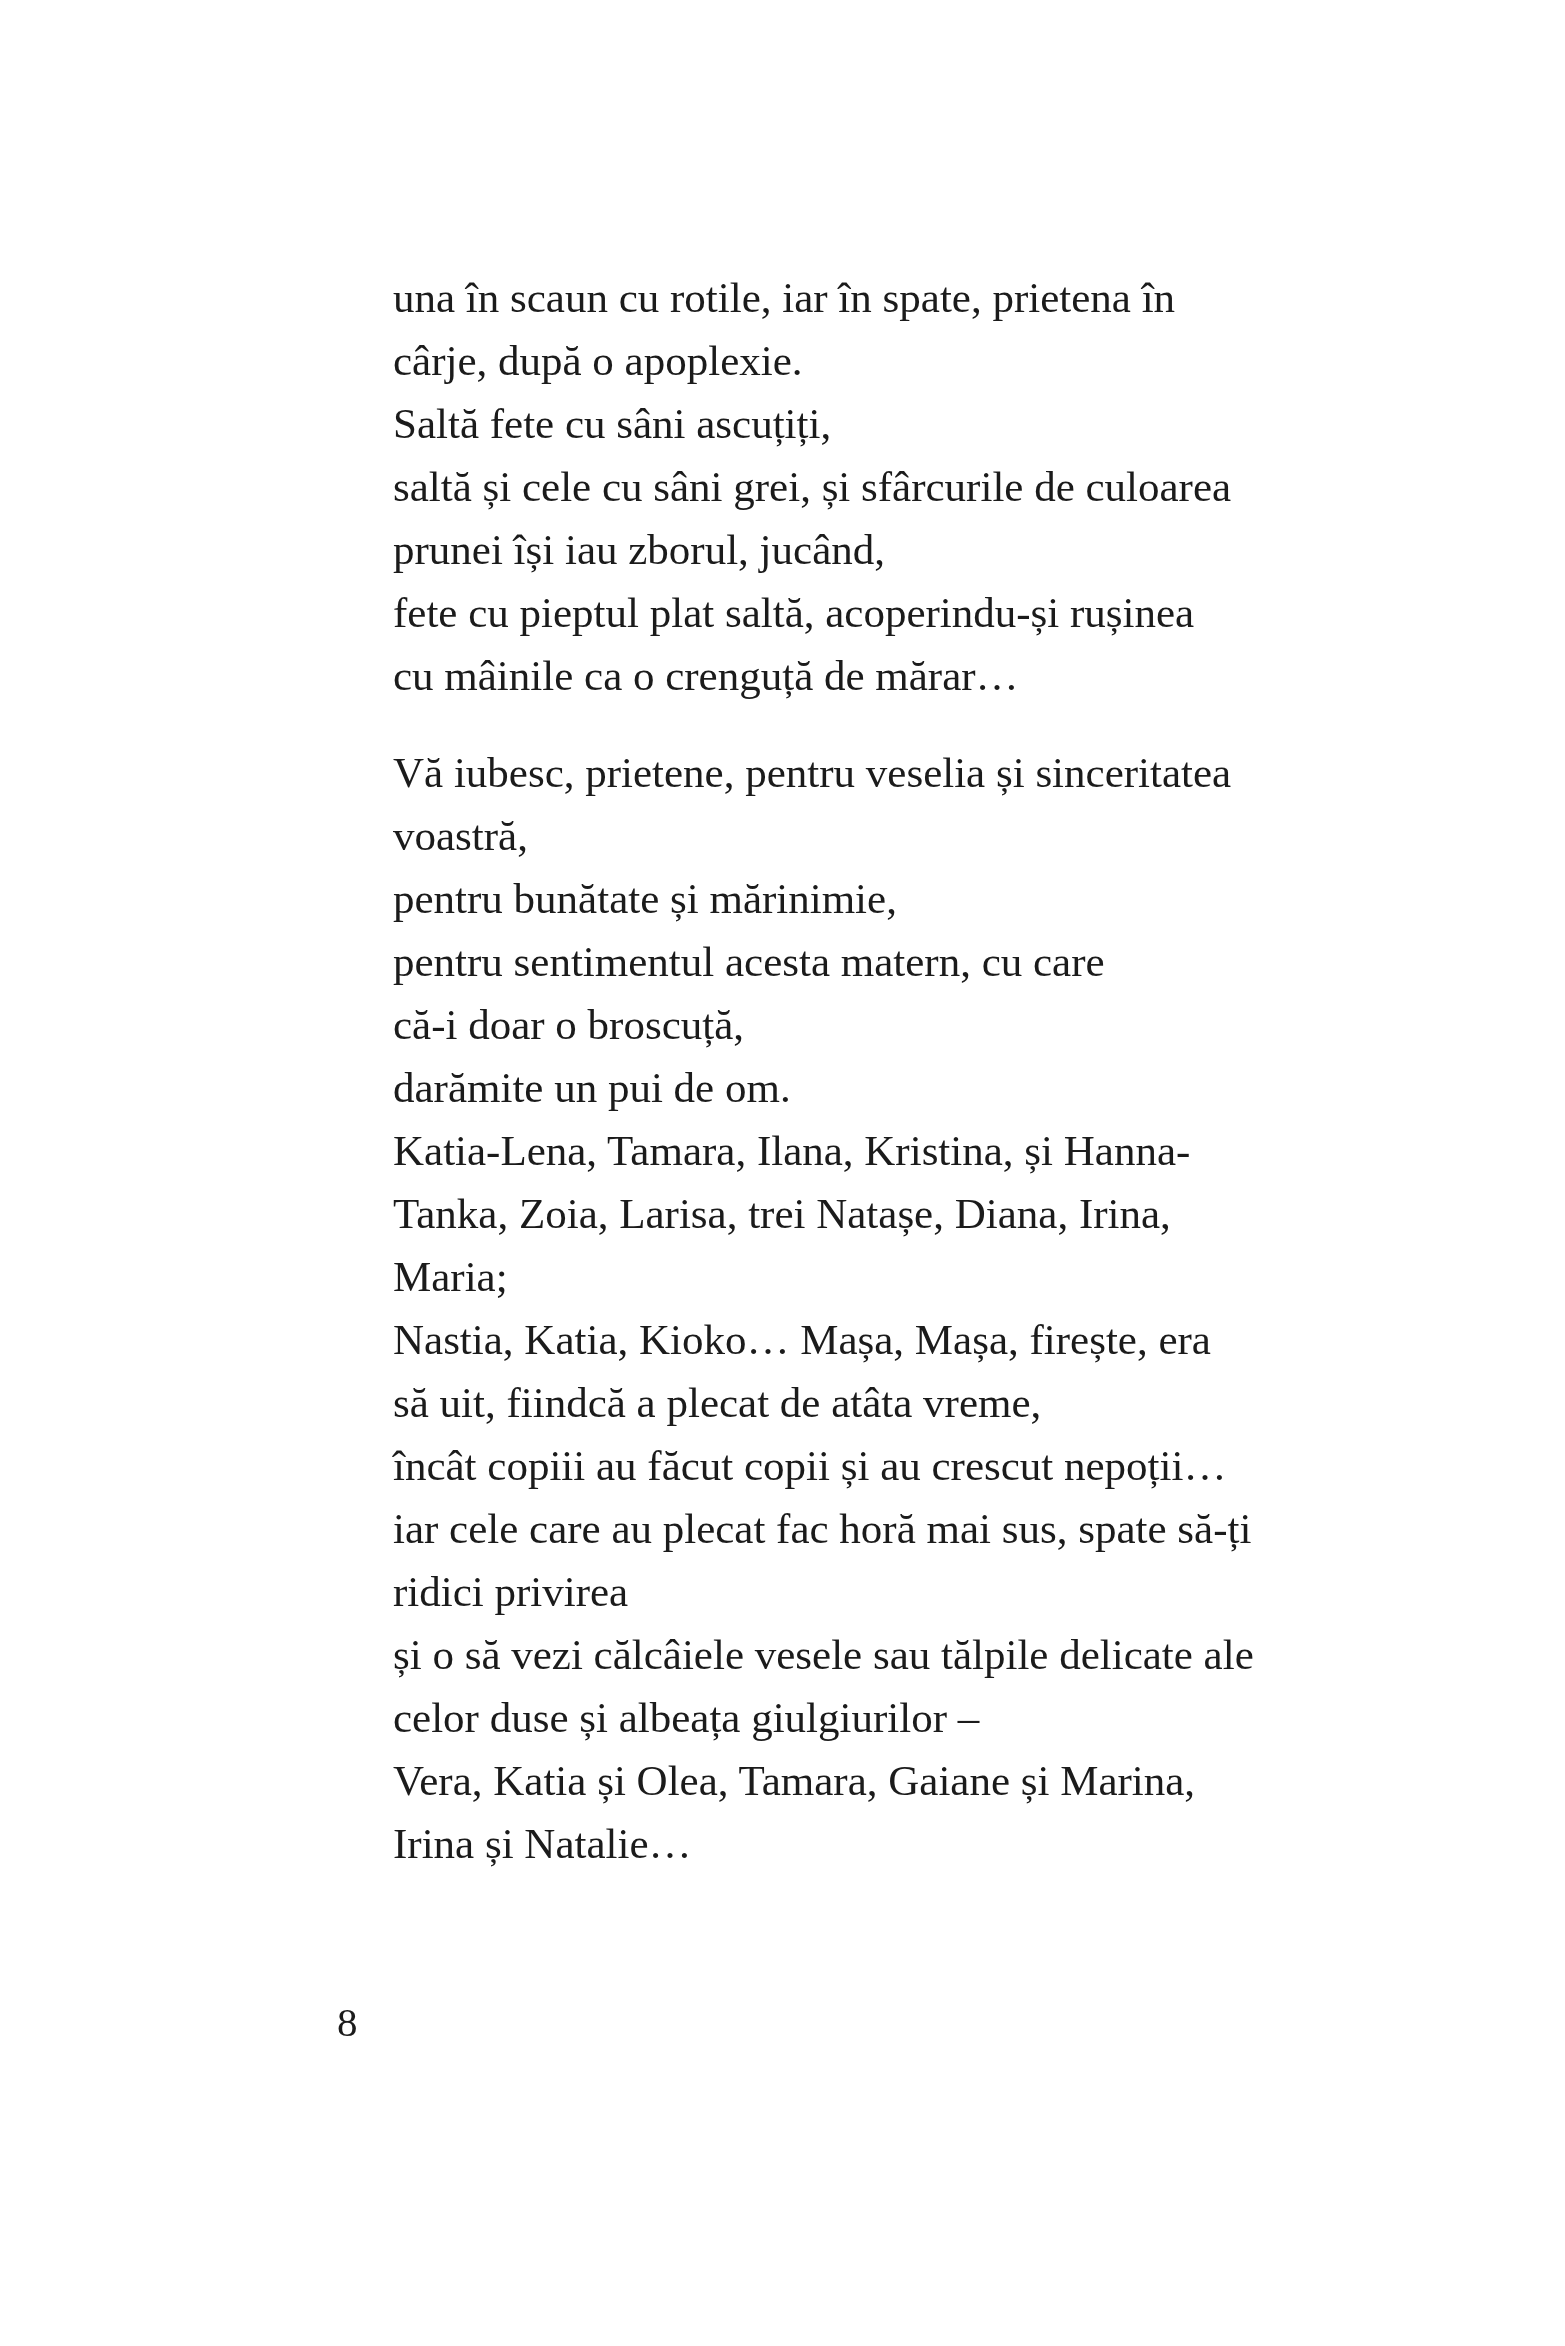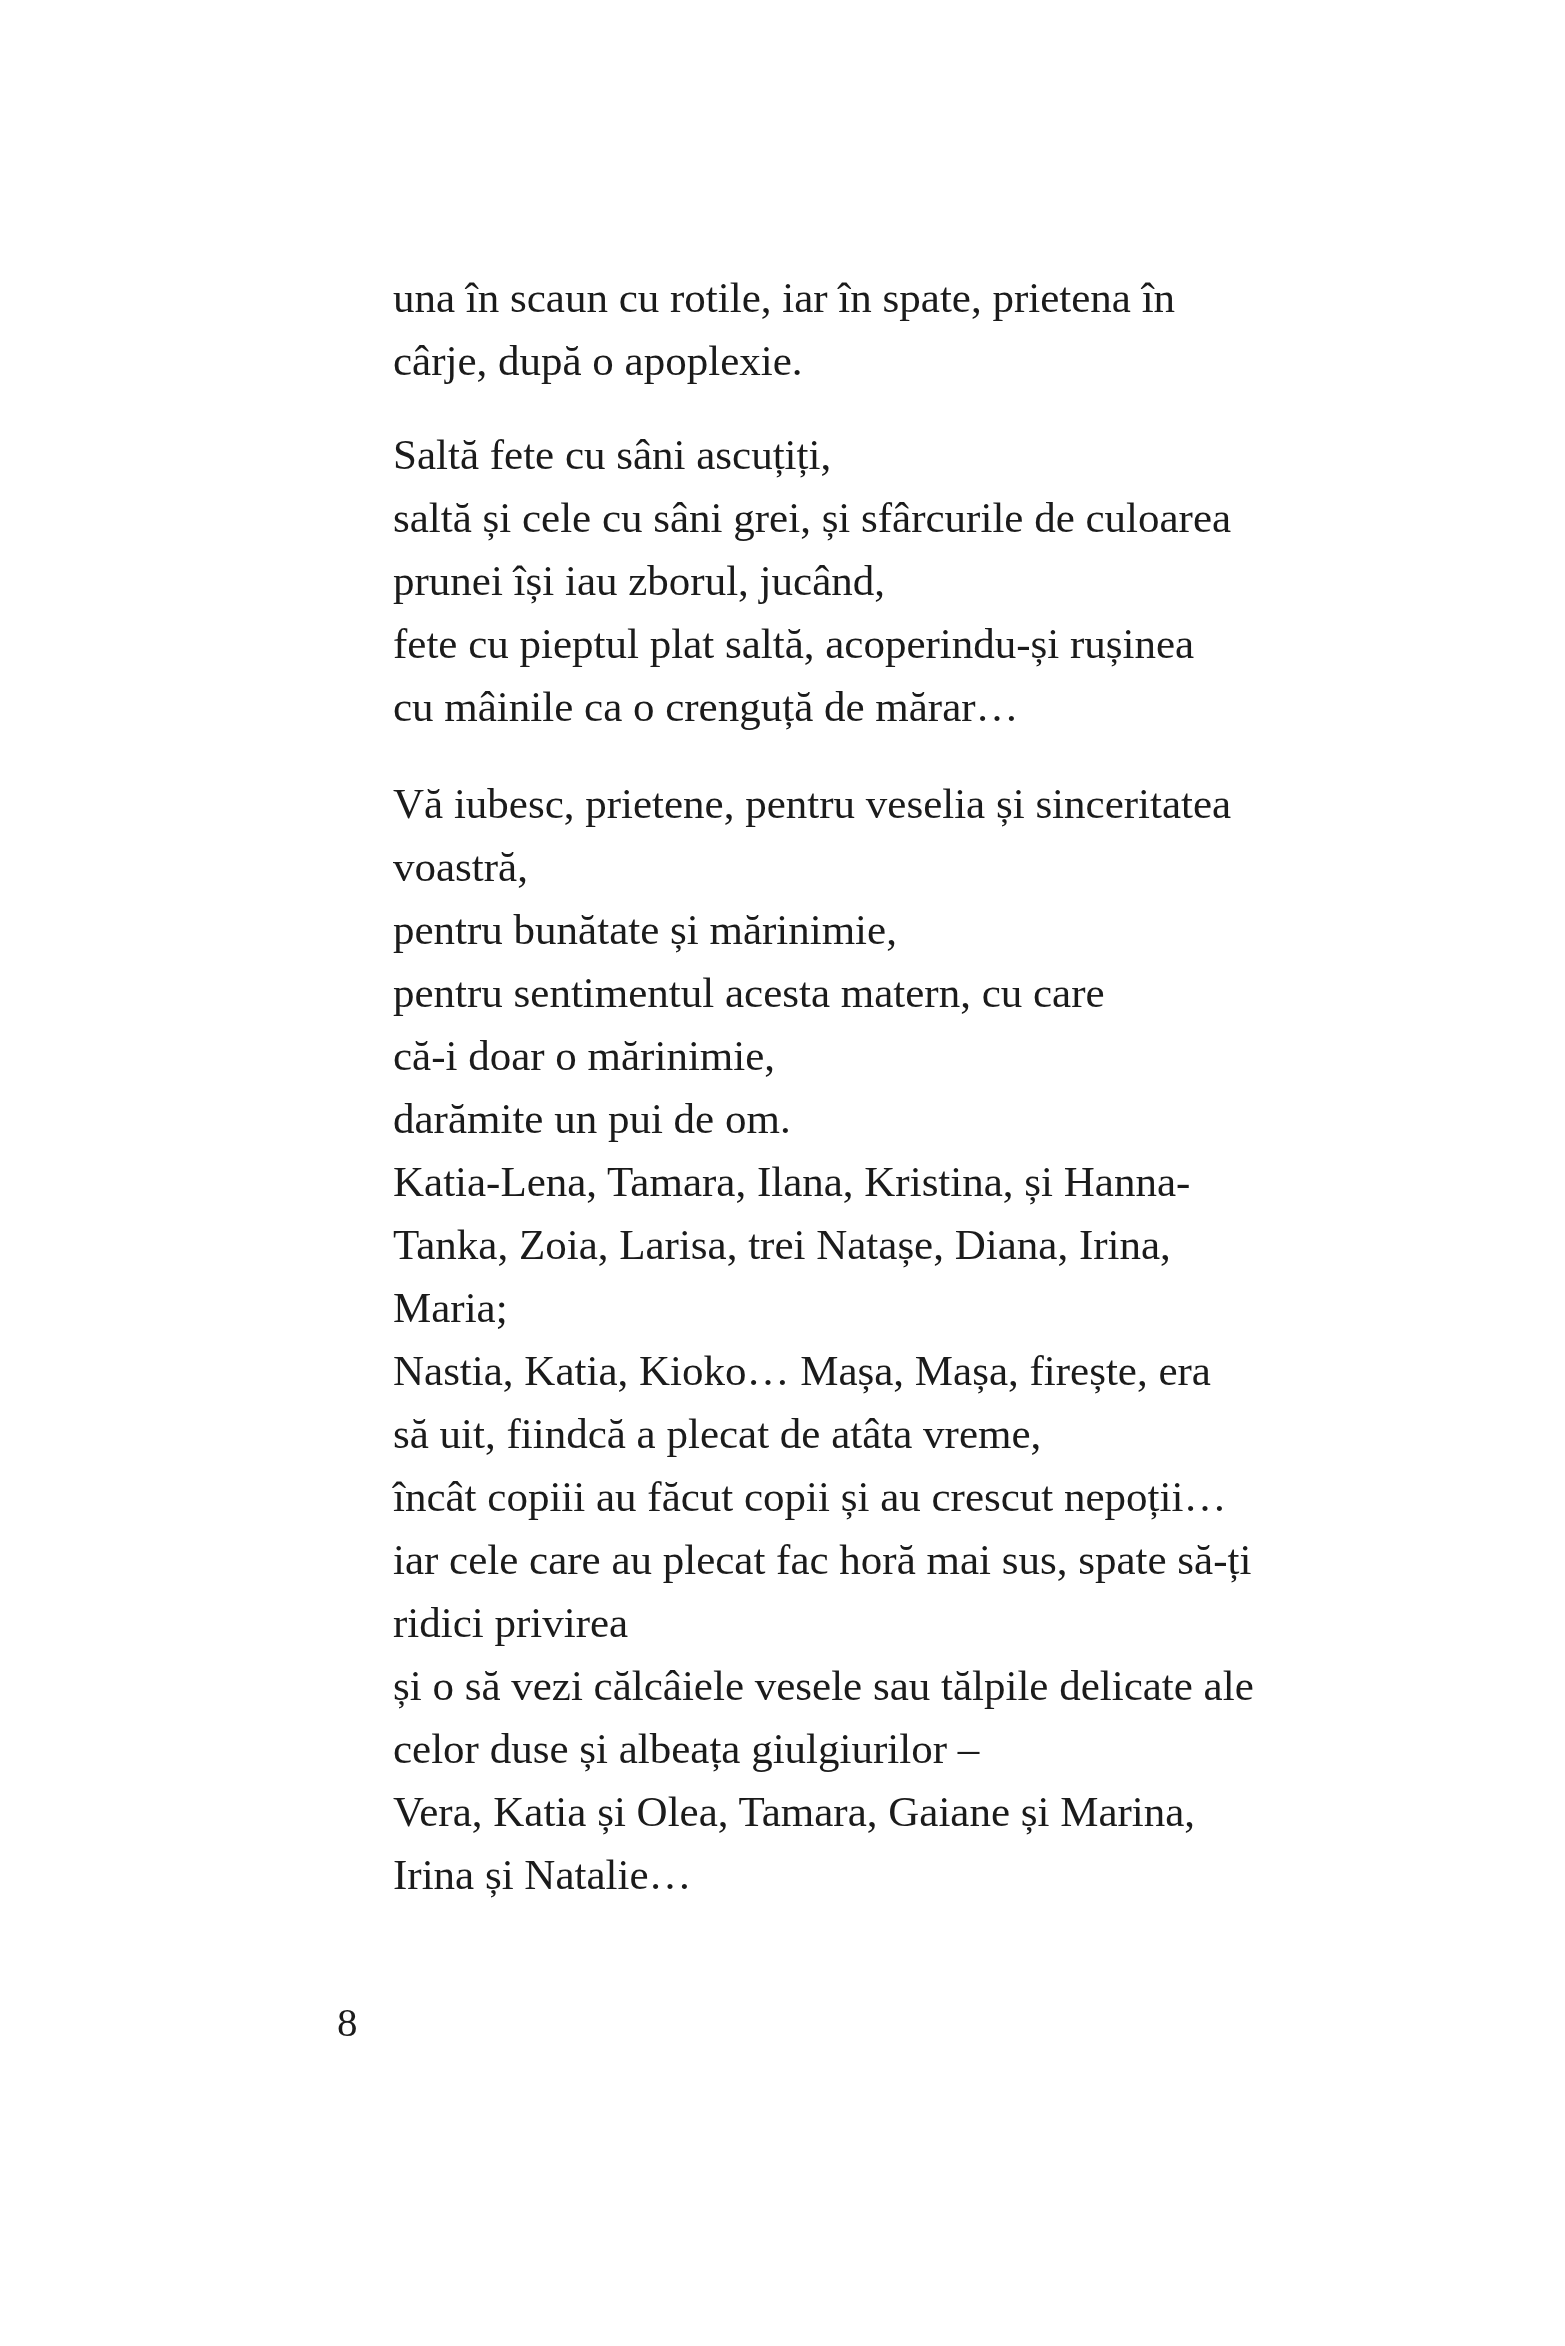--- a/index.html
+++ b/index.html
@@ -14,21 +14,21 @@
   }
   .poem {
     position: absolute;
     left: 393px;
     top: 266px;
     width: 894px;
     font-size: 43px;
     line-height: 63px;
   }
   .stanza { margin: 0; }
-  .stanza[data-idx="1"] { margin-top: 31px; }
+  .stanza[data-idx="1"] { }
   .stanza[data-idx="2"] { margin-top: 34px; }
   .line { white-space: nowrap; height: 63px; }
   .line.right { text-align: left; }
   .line > span { display: inline-block; vertical-align: top; }
   .line.left  > span { transform-origin: left center; }
   .line.right > span { transform-origin: right center; }
   .folio {
     position: absolute;
     left: 337px;
     top: 2002px;
@@ -50,21 +50,21 @@
         <div class="line left"><span>saltă și cele cu sâni grei, și sfârcurile de culoarea</span></div>
         <div class="line right"><span>prunei își iau zborul, jucând,</span></div>
         <div class="line left"><span>fete cu pieptul plat saltă, acoperindu-și rușinea</span></div>
         <div class="line right"><span>cu mâinile ca o crenguță de mărar…</span></div>
       </div>
       <div class="stanza" data-idx="2">
         <div class="line left"><span>Vă iubesc, prietene, pentru veselia și sinceritatea</span></div>
         <div class="line right"><span>voastră,</span></div>
         <div class="line left"><span>pentru bunătate și mărinimie,</span></div>
         <div class="line left"><span>pentru sentimentul acesta matern, cu care</span></div>
-        <div class="line right"><span>că-i doar o mărinimie,</span></div>
+        <div class="line right"><span>că-i doar o broscuță,</span></div>
         <div class="line left"><span>darămite un pui de om.</span></div>
         <div class="line left"><span>Katia-Lena, Tamara, Ilana, Kristina, și Hanna-</span></div>
         <div class="line left"><span>Tanka, Zoia, Larisa, trei Natașe, Diana, Irina,</span></div>
         <div class="line right"><span>Maria;</span></div>
         <div class="line left"><span>Nastia, Katia, Kioko… Mașa, Mașa, firește, era</span></div>
         <div class="line right"><span>să uit, fiindcă a plecat de atâta vreme,</span></div>
         <div class="line left"><span>încât copiii au făcut copii și au crescut nepoții…</span></div>
         <div class="line left"><span>iar cele care au plecat fac horă mai sus, spate să-ți</span></div>
         <div class="line right"><span>ridici privirea</span></div>
         <div class="line left"><span>și o să vezi călcâiele vesele sau tălpile delicate ale</span></div>

